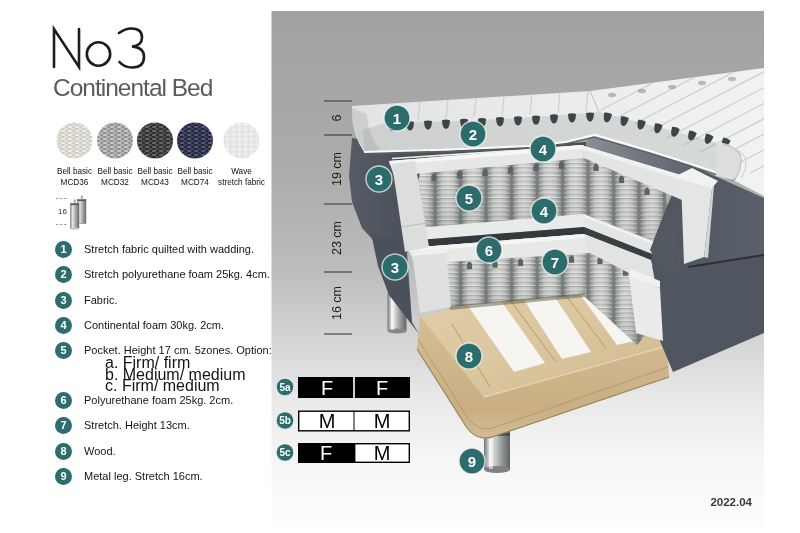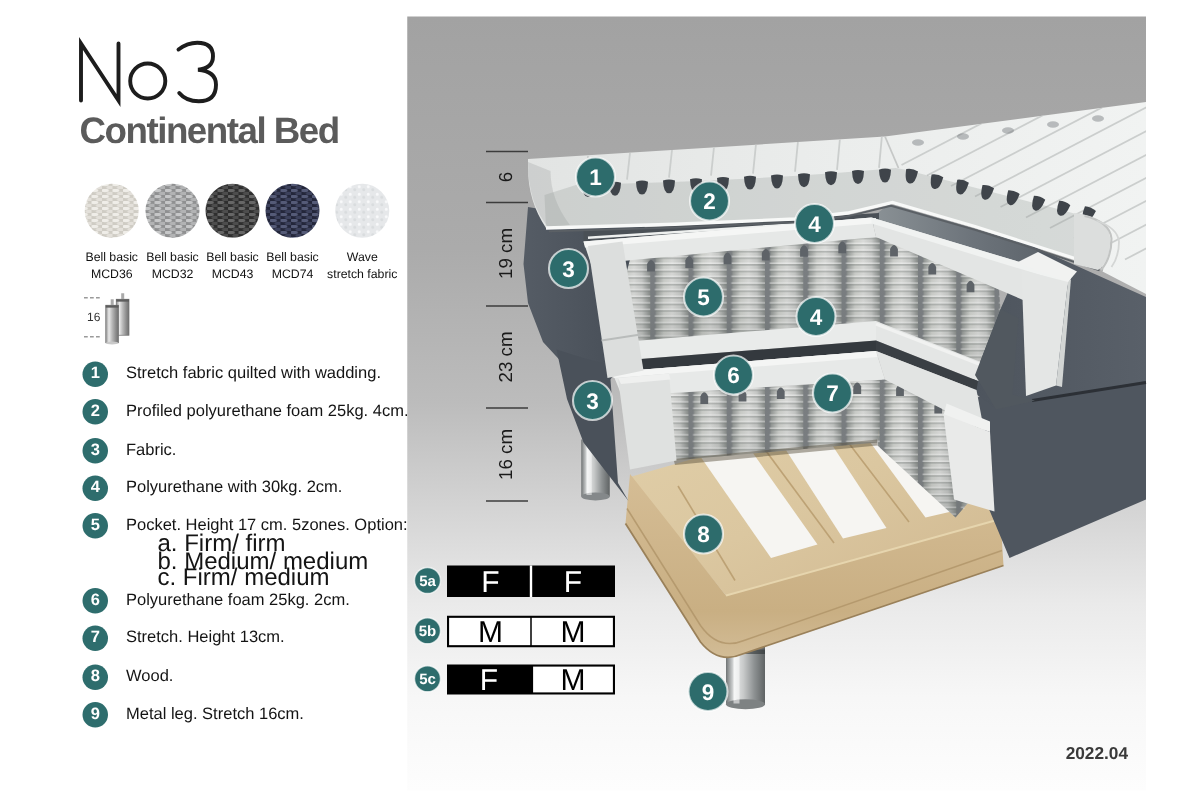--- a/index.html
+++ b/index.html
@@ -11,21 +11,21 @@
 <body>
 
 <svg class="abs" style="left:50px;top:24px;" width="110" height="48" viewBox="0 0 110 48">
   <g fill="none" stroke="#1d1d1d" stroke-width="2.6" stroke-linecap="round">
     <path d="M4 43 L4 5 L29 43 L29 5"></path>
     <circle cx="48.5" cy="30" r="11.7"></circle>
     <path d="M69 9 Q75 4.5 81.5 4.5 Q92 4.5 92 13.5 Q92 21.5 82 22.5 Q94 23.5 94 32.5 Q94 43.5 82.5 43.5 Q74 43.5 69.5 38"></path>
   </g>
 </svg>
 
-<div class="abs" style="left:53px;top:74px;font-size:24.5px;color:#5b5b5b;letter-spacing:-1px;font-weight:bold;">Continental Bed</div>
+<div class="abs" style="left:53px;top:74px;font-size:24.5px;color:#5b5b5b;letter-spacing:-1px;">Continental Bed</div>
 
 <svg class="abs" style="left:40px;top:118px;" width="230" height="75" viewBox="0 0 230 75">
   <defs>
     <pattern id="wv1" width="7" height="4" patternUnits="userSpaceOnUse">
       <rect width="7" height="4" fill="#cfccc4"></rect>
       <ellipse cx="2" cy="1" rx="2.6" ry="1.1" fill="#efede8"></ellipse>
       <ellipse cx="5.5" cy="3" rx="2.6" ry="1.1" fill="#e3e0da"></ellipse>
     </pattern>
     <pattern id="wv2" width="7" height="4" patternUnits="userSpaceOnUse">
       <rect width="7" height="4" fill="#8f9091"></rect>
@@ -106,31 +106,31 @@
   .tx{position:absolute;left:29px;top:2px;font-size:11px;color:#141414;white-space:nowrap;}
 </style>
 
 <div class="it" style="top:241px;">
     <span class="nc">1</span>
     <span class="tx">Stretch fabric quilted with wadding.</span>
   </div>
 
 <div class="it" style="top:266px;">
     <span class="nc">2</span>
-    <span class="tx">Profiled polyurethane foam 25kg. 4cm.</span>
+    <span class="tx">Stretch polyurethane foam 25kg. 4cm.</span>
   </div>
 
 <div class="it" style="top:292px;">
     <span class="nc">3</span>
     <span class="tx">Fabric.</span>
   </div>
 
 <div class="it" style="top:317px;">
     <span class="nc">4</span>
-    <span class="tx">Polyurethane with 30kg. 2cm.</span>
+    <span class="tx">Continental foam 30kg. 2cm.</span>
   </div>
 
 <div class="it" style="top:342px;">
     <span class="nc">5</span>
     <span class="tx">Pocket. Height 17 cm. 5zones. Option:</span>
   </div>
 
 <div class="abs" style="left:105px;top:357px;font-size:16px;color:#141414;line-height:11.6px;">a. Firm/ firm<br>b. Medium/ medium<br>c. Firm/ medium</div>
 
 <div class="it" style="top:392px;">

